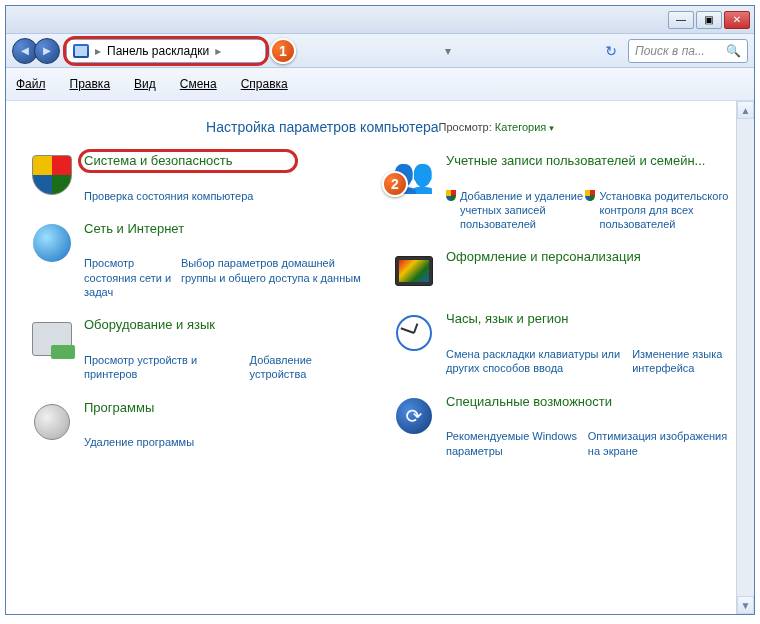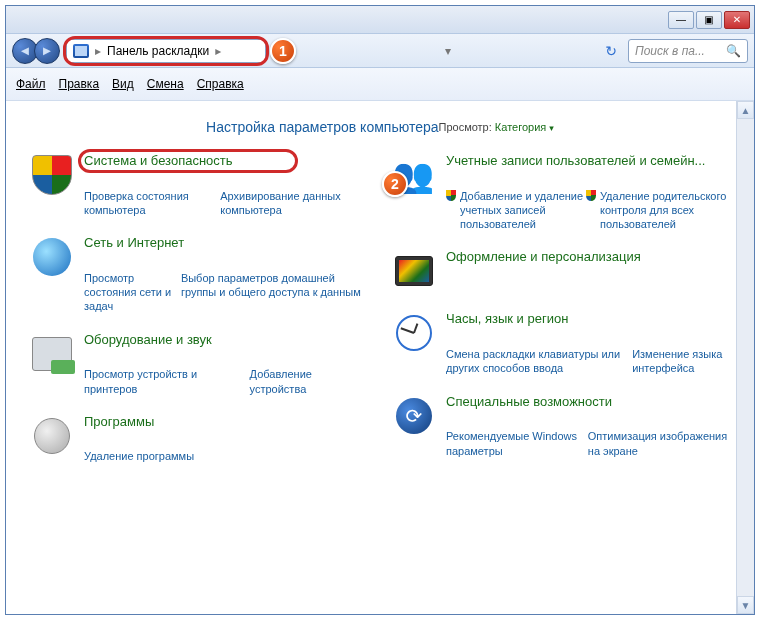--- a/index.html
+++ b/index.html
@@ -12,21 +12,21 @@
   .navbtns { display:flex; }
   .navcircle { width:26px; height:26px; border-radius:50%; background: radial-gradient(circle at 30% 30%, #5a8ad8, #244a86); border:1px solid #1d3a68; display:flex; align-items:center; justify-content:center; color:#cfe0f7; font-size:13px; cursor:pointer; }
   .navcircle + .navcircle { margin-left:-4px; }
   .addrfield { flex:0 0 auto; display:flex; align-items:center; height:24px; background:#fff; border:1px solid #8aa4c7; border-radius:3px; padding:0 6px; gap:6px; position:relative; }
   .addr-red { position:absolute; left:-4px; top:-4px; right:-4px; bottom:-4px; border:3px solid #cf2a2a; border-radius:12px; pointer-events:none; }
   .cp-icon { width:16px; height:14px; background: linear-gradient(#2e6fd1,#1a4fa0); border-radius:2px; position:relative; }
   .cp-icon::after{content:"";position:absolute;inset:2px;background:#bcd6f7;}
   .addr-sep { color:#777; }
   .refresh { width:22px; height:22px; display:flex; align-items:center; justify-content:center; color:#2e6fd1; font-size:14px; cursor:pointer; margin-left:auto; }
   .searchbox { width:120px; height:24px; border:1px solid #8aa4c7; border-radius:3px; background:#fff; padding:0 6px; color:#888; font-style:italic; display:flex; align-items:center; gap:4px; }
-  .menubar { height:24px; background: linear-gradient(to bottom,#f3f7fd,#e7eef9); display:flex; align-items:center; padding:16px 10px; gap:13px; border-bottom:1px solid #d0dced; font-size:12px; }
+  .menubar { height:24px; background: linear-gradient(to bottom,#f3f7fd,#e7eef9); display:flex; align-items:center; padding:16px 10px; gap:24px; border-bottom:1px solid #d0dced; font-size:12px; }
   .menubar span { cursor:pointer; }
   .menubar span u { text-decoration: underline; }
   .content { flex:1; padding: 18px 24px; overflow:hidden; position:relative; }
   .heading-row { display:flex; justify-content:center; align-items:center; margin-bottom:18px; }
   .heading { color:#1a5ea0; font-size:14px; }
   .viewby { font-size:11px; color:#444; }
   .viewby .val { color:#1a6e1a; cursor:pointer; }
   .viewby .chev { color:#1a6e1a; font-size:9px; }
   .cols { display:flex; gap:24px; }
   .col { flex:1; display:flex; flex-direction:column; gap:18px; }
@@ -114,21 +114,20 @@
               <div class="icon-shield"></div>
             </div>
           <div class="catbody">
             <div class="cattitle hi1">
               <div class="hi1-border"></div>
               <span>Система и безопасность</span>
               <div class="marker" style="right:-40px; top:18px;">2</div>
             </div>
             <div class="sublinks">
               <span class="sublink">Проверка состояния компьютера</span>
-              <span class="sublink">Архивирование данных компьютера</span>
             </div>
           </div>
         </div>
 
         <div class="cat">
           <div class="caticon">
               <div class="icon-net"></div>
             </div>
           <div class="catbody">
             <div class="cattitle">Сеть и Интернет</div>
@@ -137,21 +136,21 @@
               <span class="sublink">Выбор параметров домашней группы и общего доступа к данным</span>
             </div>
           </div>
         </div>
 
         <div class="cat">
           <div class="caticon">
               <div class="icon-hw"></div>
             </div>
           <div class="catbody">
-            <div class="cattitle">Оборудование и звук</div>
+            <div class="cattitle">Оборудование и язык</div>
             <div class="sublinks">
               <span class="sublink">Просмотр устройств и принтеров</span>
               <span class="sublink">Добавление устройства</span>
             </div>
           </div>
         </div>
 
         <div class="cat">
           <div class="caticon">
               <div class="icon-prog"></div>
@@ -167,21 +166,21 @@
       </div>
 
       <div class="col">
 
         <div class="cat">
           <div class="caticon icon-users">👥</div>
           <div class="catbody">
             <div class="cattitle">Учетные записи пользователей и семейн...</div>
             <div class="sublinks">
               <span class="sublink shield">Добавление и удаление учетных записей пользователей</span>
-              <span class="sublink shield">Удаление родительского контроля для всех пользователей</span>
+              <span class="sublink shield">Установка родительского контроля для всех пользователей</span>
             </div>
           </div>
         </div>
 
         <div class="cat">
           <div class="caticon">
               <div class="icon-appear"></div>
             </div>
           <div class="catbody">
             <div class="cattitle">Оформление и персонализация</div>

